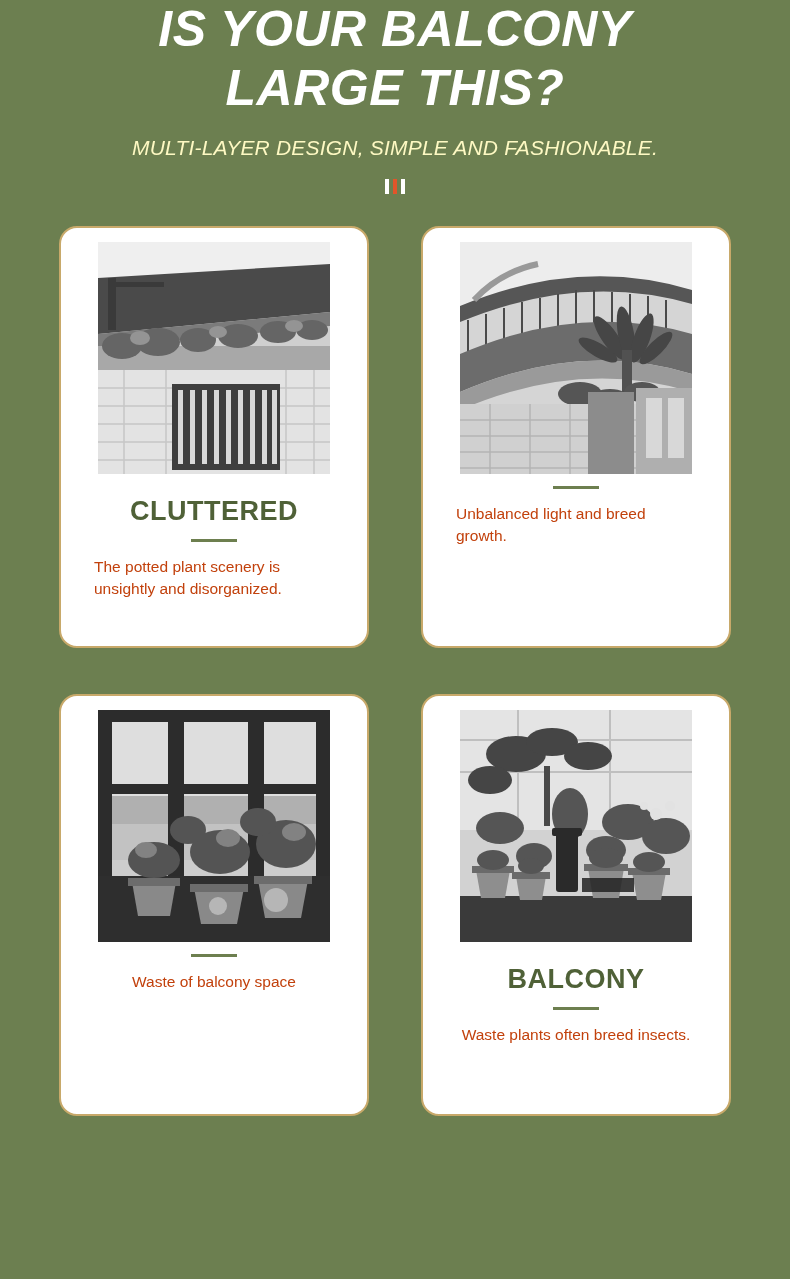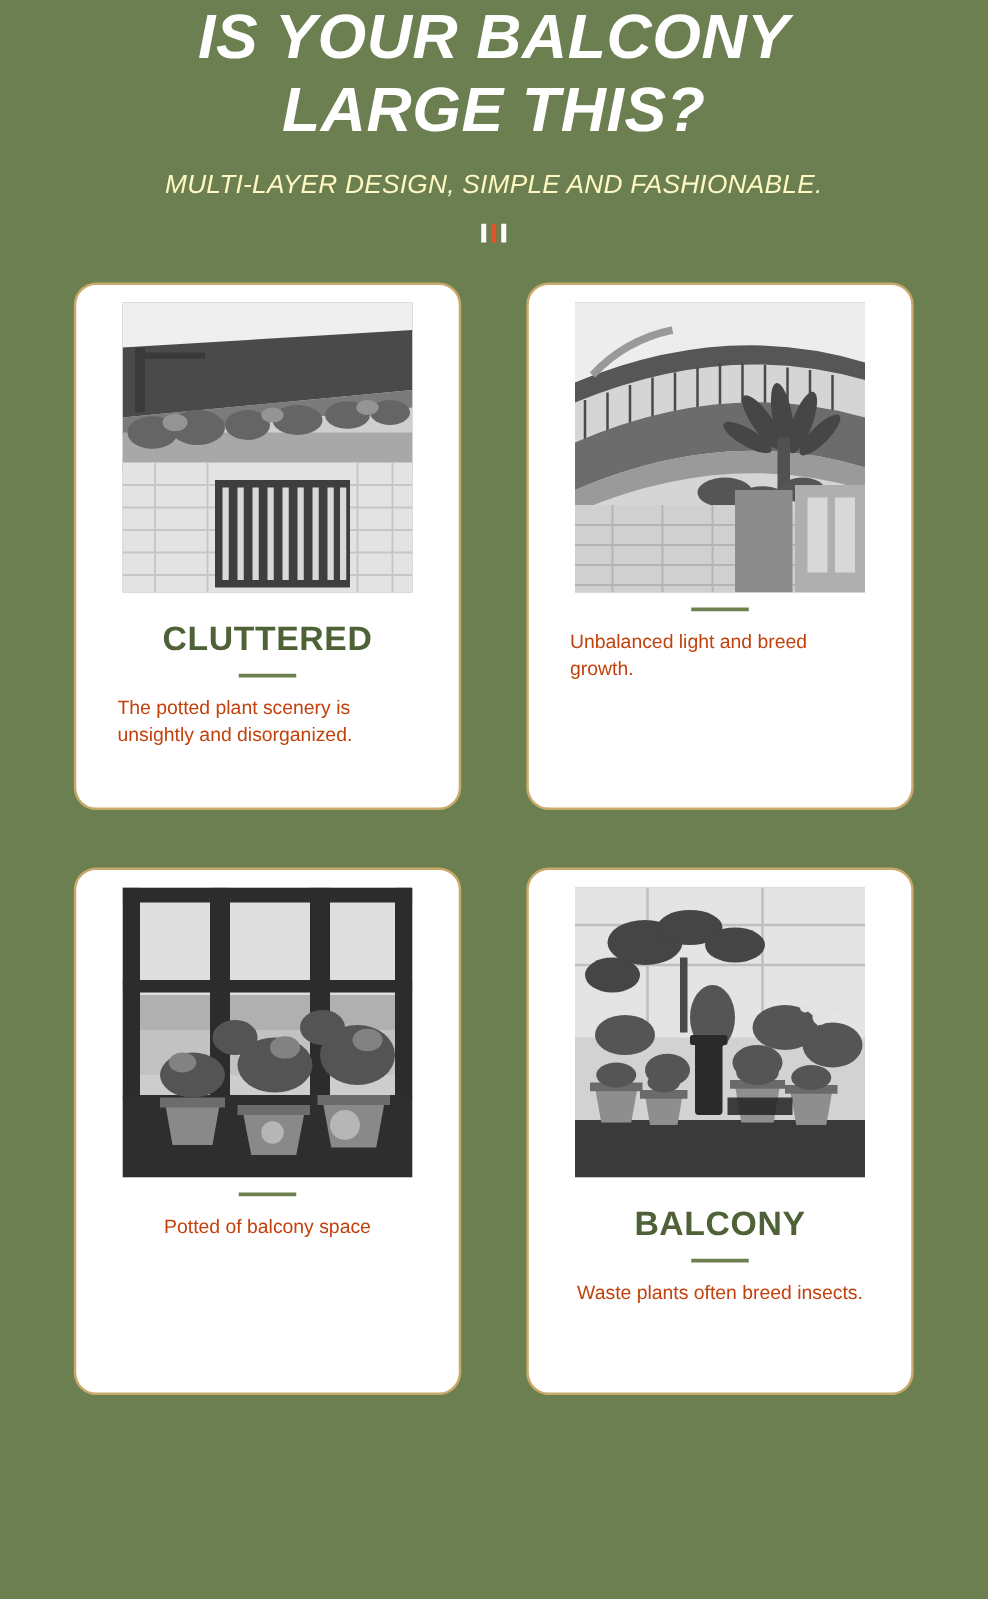--- a/index.html
+++ b/index.html
@@ -281,21 +281,21 @@
             <ellipse cx="130" cy="128" rx="12" ry="9"></ellipse>
             <ellipse cx="196" cy="122" rx="12" ry="9"></ellipse>
           </g>
           <g fill="#d5d5cf" opacity="0.6">
             <circle cx="178" cy="190" r="12"></circle>
             <circle cx="120" cy="196" r="9"></circle>
           </g>
         </svg>
       </div>
       <div class="rule"></div>
-      <div class="card-desc">Potted of balcony space</div>
+      <div class="card-desc">Waste of balcony space</div>
     </div>
 
     <div class="card">
       <div class="photo">
         <svg viewBox="0 0 232 232" preserveAspectRatio="xMidYMid slice" aria-hidden="true">
           <rect x="0" y="0" width="232" height="232" fill="#d2d2cc"></rect>
           <rect x="0" y="0" width="232" height="120" fill="#e4e4de"></rect>
           <g stroke="#c0c0b9" stroke-width="2">
             <line x1="0" y1="30" x2="232" y2="30"></line>
             <line x1="0" y1="62" x2="232" y2="62"></line>

